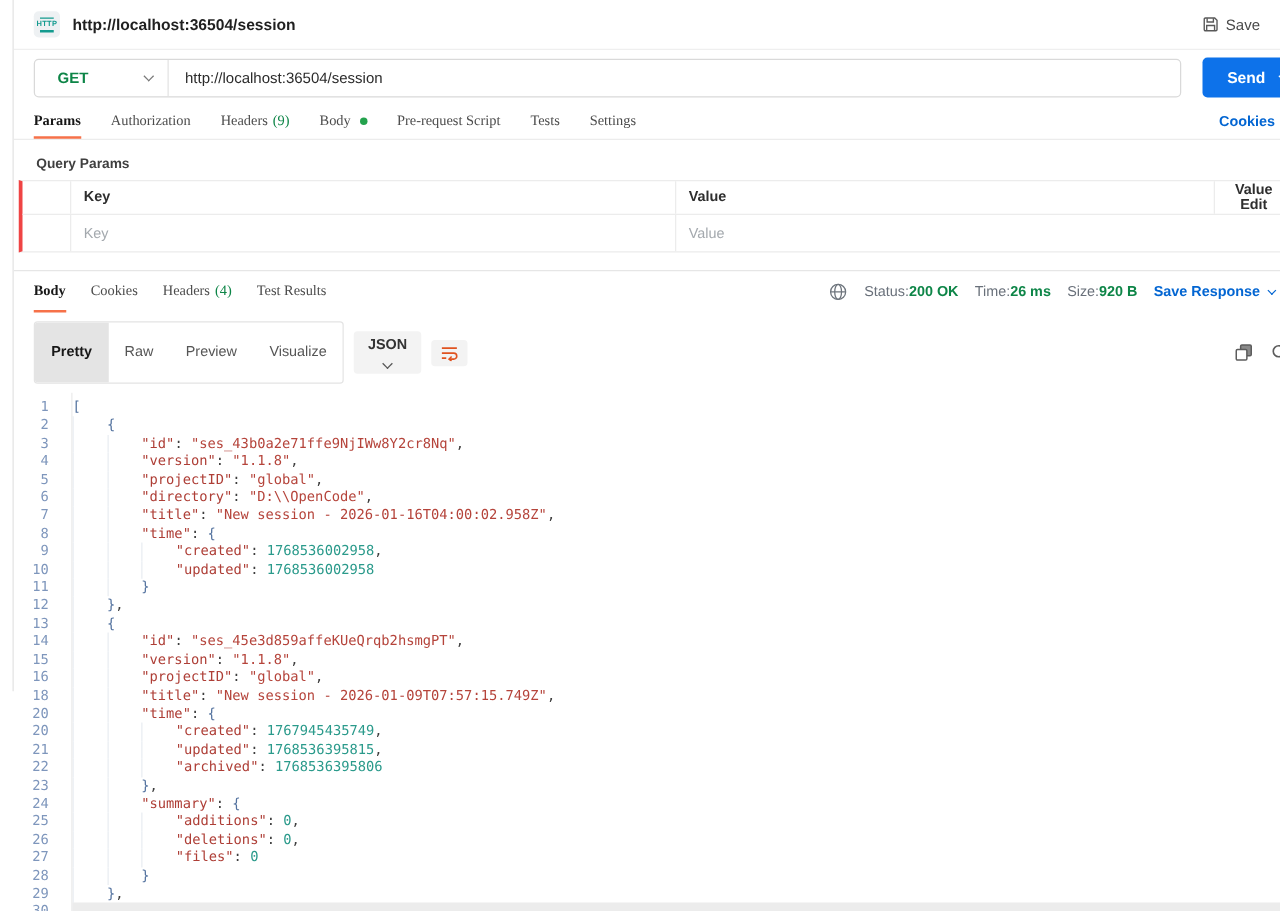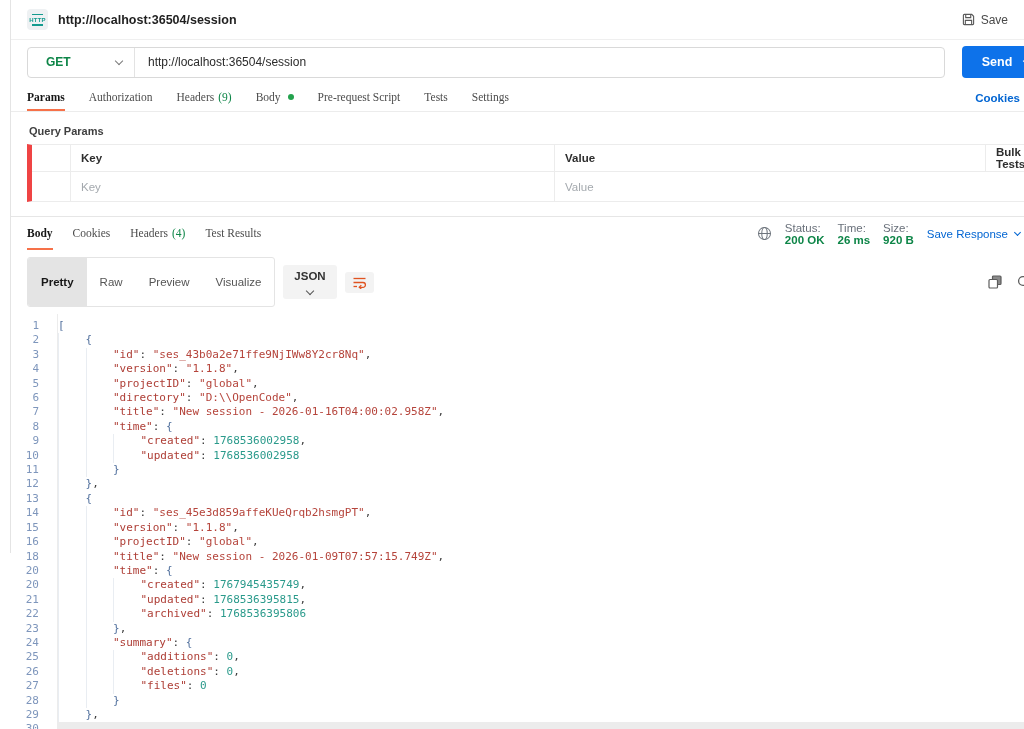--- a/index.html
+++ b/index.html
@@ -47,39 +47,39 @@
   .tabs-list { display:flex;font-family:Liberation Serif, serif; }
   .req-tabs .tab { margin-right:24px; }
   .tab { display:flex; align-items:center; gap:4px; cursor:pointer; border-bottom:2px solid transparent; }
   .tab.active { color:#171717; font-weight:600; border-bottom-color:#f67149; }
   .tab .count { color:#0d8547; }
   .tab .dot { width:6px; height:6px; border-radius:50%; background:#23a24d; display:inline-block; margin-left:3px; }
   .cookies-link { margin-left:auto; align-self:center; color:#0265d2; font-weight:600; cursor:pointer; }
 
   
   .qp-label { padding:13px 16px 7px 18px; font-size:11px; font-weight:700; color:#3f3f3f; flex:none; }
-  .qp-table { margin-left:16px; border-top:1px solid #ececec; border-left:5px solid #ef4444;
-    border-bottom:1px solid #ececec; font-size:11.5px; flex:none; }
+  .qp-table { margin-left:4px; border-top:1px solid #ececec; border-left:3px solid #ef4444;
+    border-bottom:1px solid #ececec; font-size:11.5px; flex:none;text-align:center; }
   .qp-row { display:grid; grid-template-columns:38px 484px 431px auto; height:26px; }
   .qp-row.input-row { height:30px; border-top:1px solid #ececec; }
   .qp-cell { padding-left:10px; display:flex; align-items:center; border-left:1px solid #ececec; }
   .qp-cell:first-child { border-left:none; }
   .qp-row.input-row .qp-cell:last-child { border-left:none; }
   .col-head { font-weight:700; color:#2e2e2e; }
   .placeholder { color:#a4a9ae; }
   .bulk-edit { font-weight:700; color:#2e2e2e; cursor:pointer; }
 
   
   .resp-section { margin-top:14px; border-top:1px solid #e6e6e6; flex:1; display:flex; flex-direction:column; overflow:hidden; }
   .resp-tabs-row { height:33px; padding:0 4px 0 16px; }
   .resp-tabs-row .tab { margin-right:20px; }
   .resp-meta { margin-left:auto; display:flex; align-items:center; gap:13px; font-size:11.5px; color:#69707a; }
-  .metric { display:flex; gap:0;flex-direction:column; }
+  .metric { display:flex; gap:0; }
   .metric b { color:#0d8547; font-weight:600; }
-  .save-resp { color:#0265d2; font-weight:400; display:flex; align-items:center; gap:7px; cursor:pointer; }
+  .save-resp { color:#0265d2; font-weight:700; display:flex; align-items:center; gap:7px; cursor:pointer; }
 
   
   .resp-toolbar { flex:none; display:flex; align-items:center; padding:7px 0 7px 16px; gap:8px; }
   .segmented { display:flex; border:1px solid #e4e4e4; border-radius:3px; overflow:hidden; background:#fff; }
   .seg { padding:18px 13px; font-size:11.5px; color:#555; cursor:pointer; }
   .seg.active { background:#e4e4e4; color:#171717; font-weight:600; }
   .json-select { display:flex; align-items:center; gap:9px; background:#f3f3f3; border-radius:3px;
     padding:5px 11px; font-size:11.5px; font-weight:600; color:#333; cursor:pointer;flex-direction:column; }
   .wrap-btn { background:#f3f3f3; border:none; border-radius:3px; padding:4px 7px; display:flex;
     align-items:center; cursor:pointer; }
@@ -170,21 +170,21 @@
         </div>
       <div class="cookies-link">Cookies</div>
     </div>
 
     <div class="qp-label">Query Params</div>
     <div class="qp-table">
       <div class="qp-row">
         <div class="qp-cell"></div>
         <div class="qp-cell col-head">Key</div>
         <div class="qp-cell col-head">Value</div>
-        <div class="qp-cell bulk-edit">Bulk Tests</div>
+        <div class="qp-cell bulk-edit">Value Edit</div>
       </div>
       <div class="qp-row input-row">
         <div class="qp-cell"></div>
         <div class="qp-cell placeholder">Key</div>
         <div class="qp-cell placeholder">Value</div>
         <div class="qp-cell"></div>
       </div>
     </div>
 
     <div class="resp-section">

